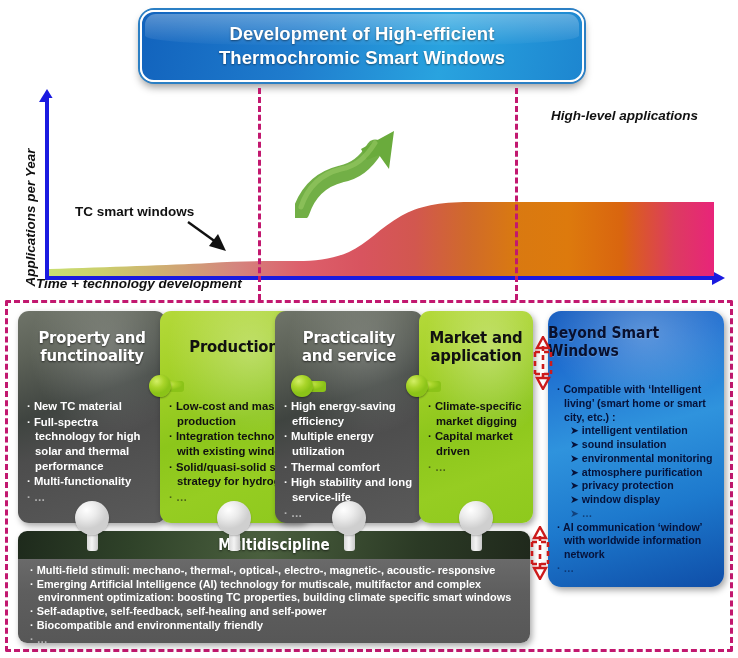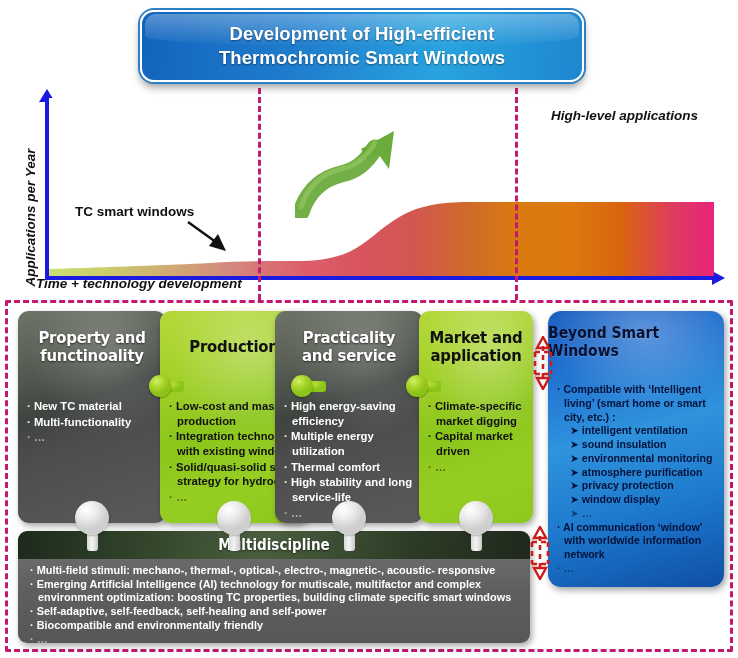--- a/index.html
+++ b/index.html
@@ -288,20 +288,21 @@
 </div>
 
 <div class="abs" id="dash-frame"></div>
 
 <div class="abs card card-dark" id="card-1">
   <div class="card-head">
     <div class="card-head-txt">Property and functinoality</div>
   </div>
   <div class="card-body">
     <div class="bullet">· New TC material</div>
+    <div class="bullet">· Full-spectra technology for high solar and thermal performance</div>
     <div class="bullet">· Multi-functionality</div>
     <div class="bullet dots">· …</div>
   </div>
   <div class="knob knob-green">
     <span class="stem"></span>
       <span class="ball"></span>
   </div>
   <div class="pin">
     <span class="pstem"></span>
       <span class="pball"></span>

